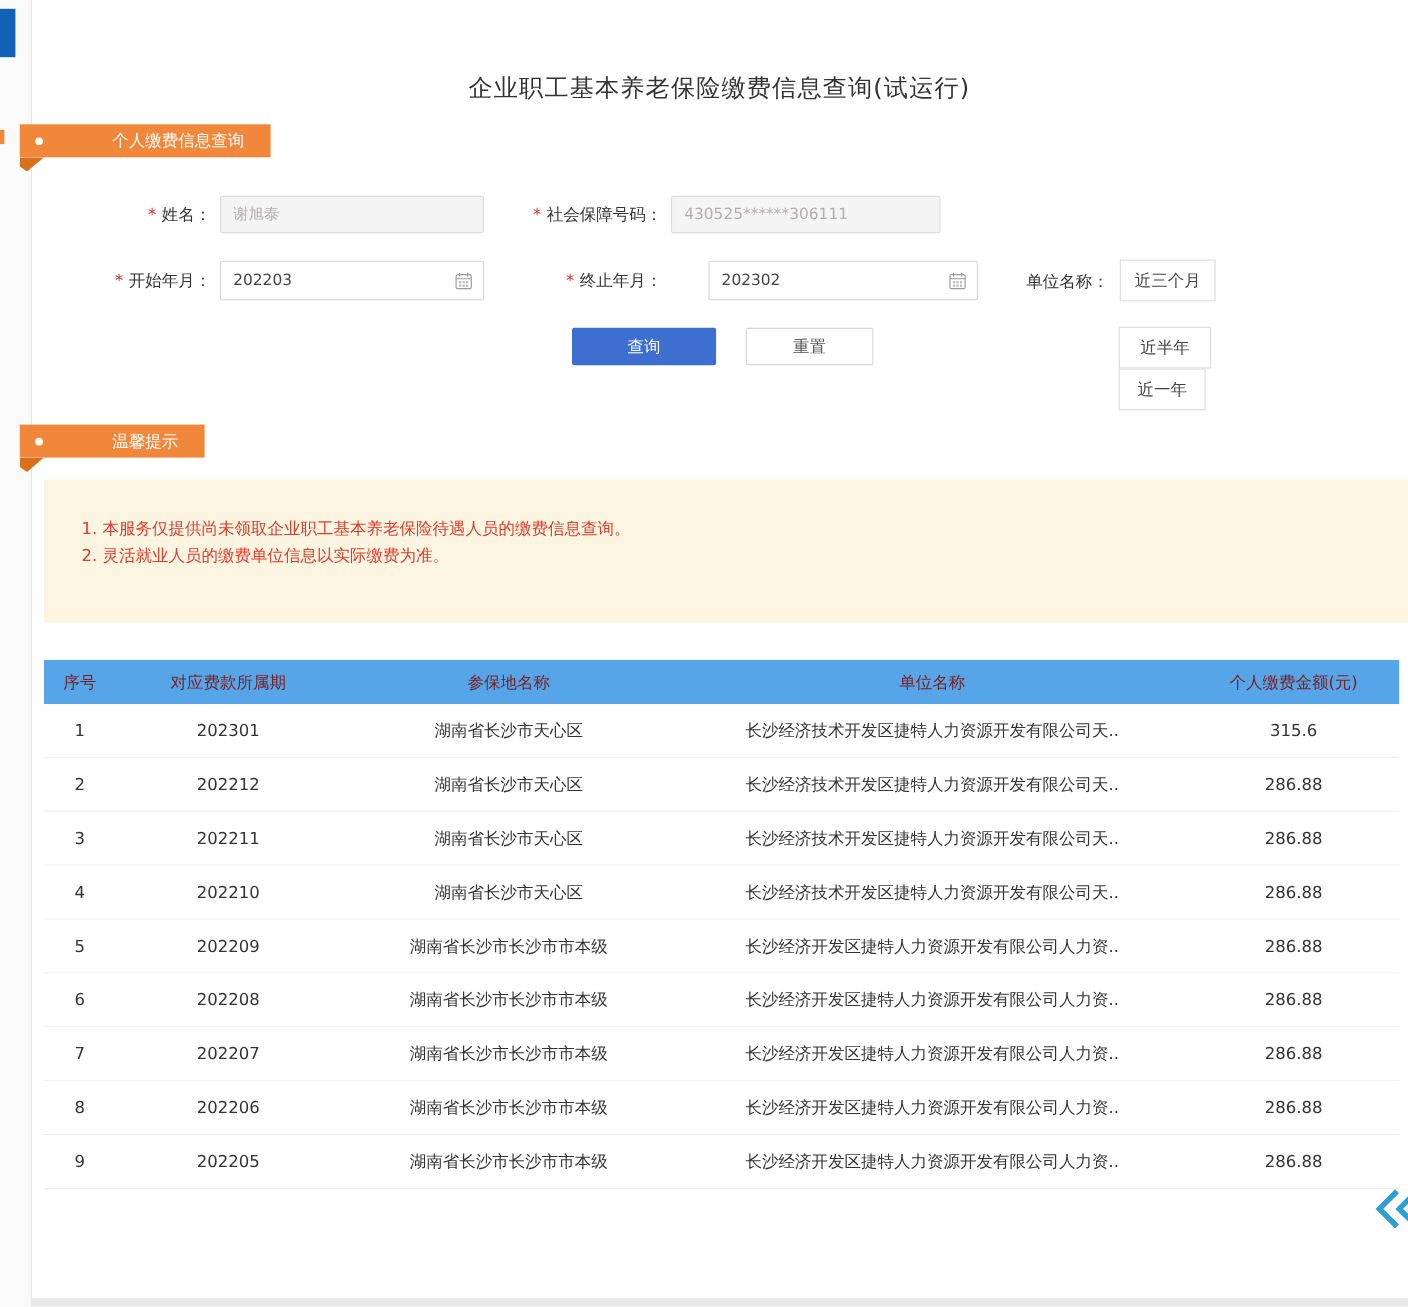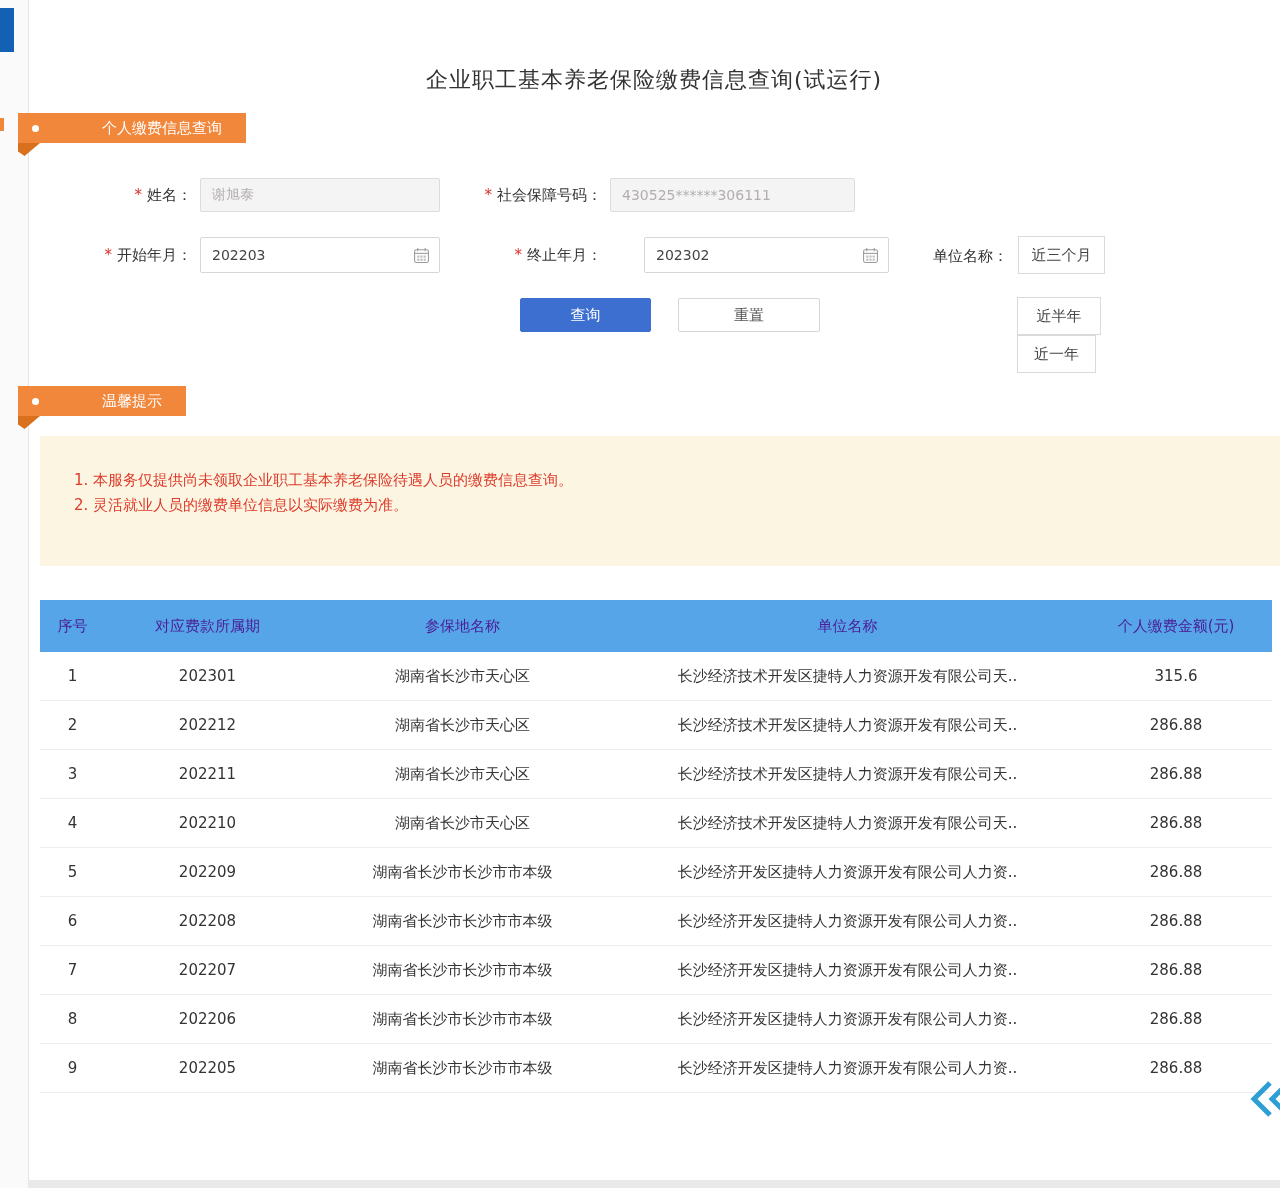--- a/index.html
+++ b/index.html
@@ -54,21 +54,21 @@
   .btn-plain { background:#fff; color:#555; border:1px solid #d6d6d6; }
 
   
   .tips-box { position:absolute; left:40px; right:0; top:436px; height:130px;
     background:var(--tips-bg,#fbf5e2); box-sizing:border-box; padding:32px 20px 0 34px; }
   .tips-line { font-size:15px; color:var(--tips-red,#de3b2b); line-height:25px; }
 
   
   .table { position:absolute; left:40px; top:600px; width:1232px; font-size:15px; }
   .thead, .trow { display:grid; grid-template-columns:65px 205px 305px 1fr 192px; }
-  .thead { background:var(--header-blue,#55a5e8); color:#4c1d95; height:52px; }
+  .thead { background:var(--header-blue,#55a5e8); color:#7f1d1d; height:40px; }
   .th, .td { display:flex; align-items:center; justify-content:center;
     white-space:nowrap; overflow:hidden; padding:0 4px; box-sizing:border-box; }
   .trow { height:48px; background:#fff; border-bottom:1px solid #ededed; color:#333; }
 
   .chevron { position:absolute; left:1250px; top:1080px; color:var(--chevron-blue,#2e9fd4); cursor:pointer; }
 
   .bottom-strip { position:absolute; left:28px; right:0; bottom:0; height:8px; background:#e9e9e9; }
 </style>
 </head>
 <body>
@@ -154,21 +154,21 @@
   </div>
 
   <div class="quick-label" style="left:933px; top:247px;">单位名称：</div>
   <div class="quick-group" style="left:1018px; top:236px;flex-direction:column;">
     <button class="qbtn b1">近三个月</button>
     <button class="qbtn b2">近半年</button>
     <button class="qbtn b3">近一年</button>
   </div>
 
   <button class="btn btn-primary" style="left:520px; top:298px; width:131px;">查询</button>
-  <button class="btn btn-plain" style="left:678px; top:298px; width:142px;">重置</button>
+  <button class="btn btn-plain" style="left:678px; top:298px; width:116px;">重置</button>
 
   <div class="badge" style="left:18px; top:386px;">
     <span class="dot"></span>
     <span>温馨提示</span>
   </div>
   <div class="fold" style="left:18px; top:416px;"></div>
 
   <div class="tips-box">
     <div class="tips-line">1. 本服务仅提供尚未领取企业职工基本养老保险待遇人员的缴费信息查询。</div>
     <div class="tips-line">2. 灵活就业人员的缴费单位信息以实际缴费为准。</div>

